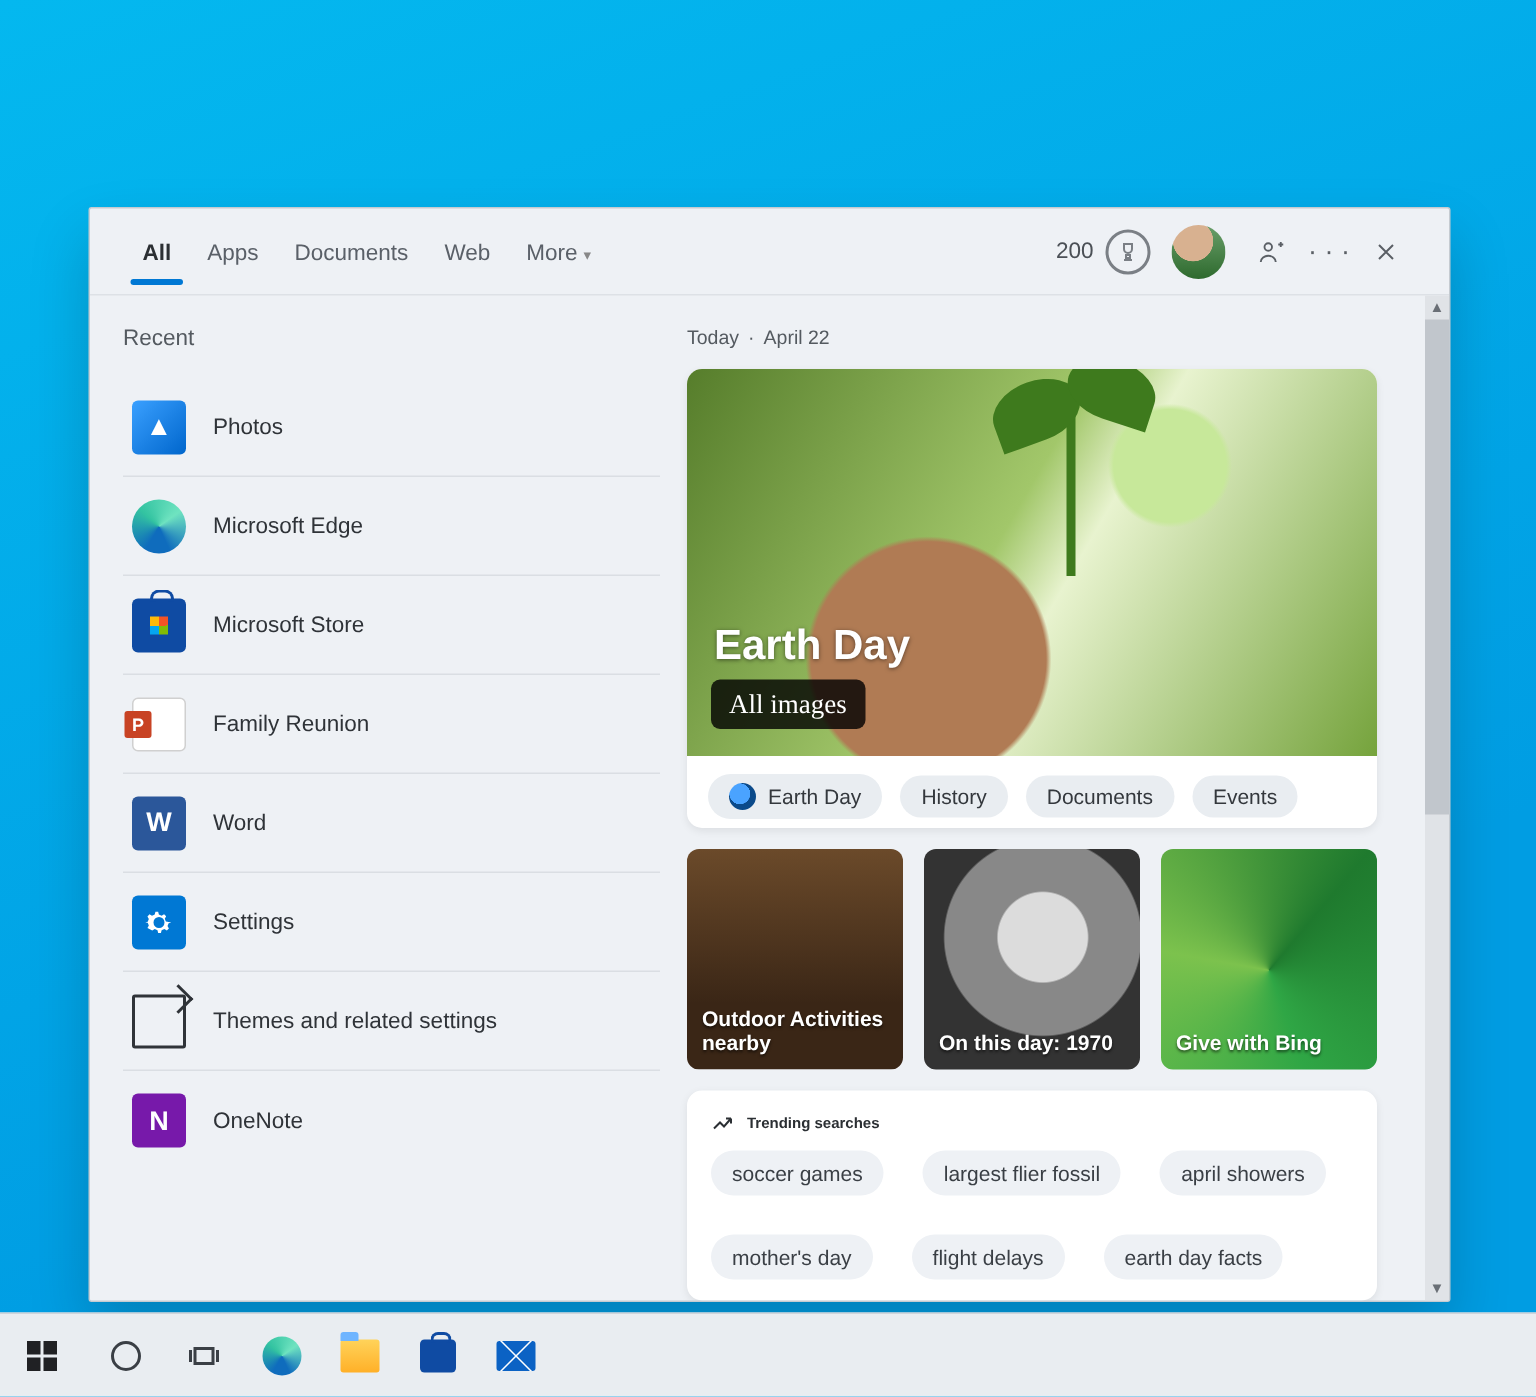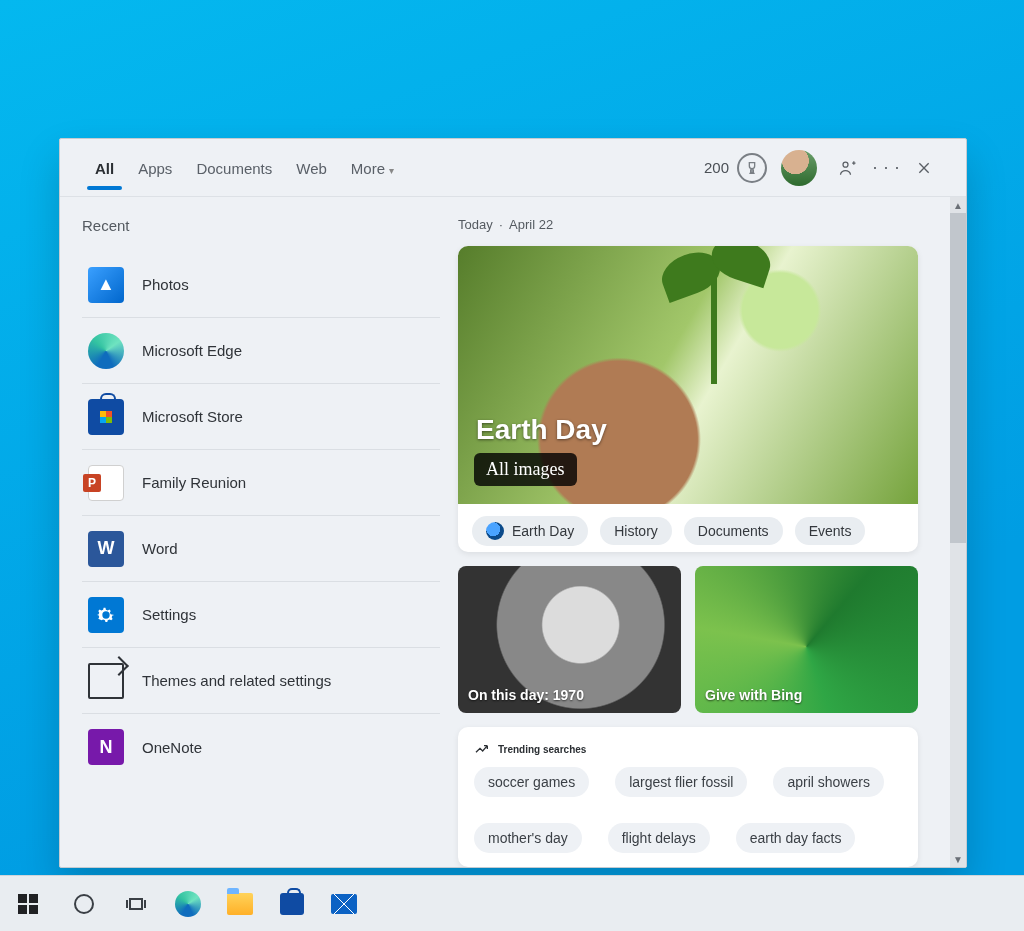--- a/index.html
+++ b/index.html
@@ -197,20 +197,23 @@
               <span class="globe"></span>
               <span>Earth Day</span>
             </div>
           <div class="htab">History</div>
           <div class="htab">Documents</div>
           <div class="htab">Events</div>
         </div>
       </div>
 
       <div class="cards">
+        <div class="card c1">
+            <span>Outdoor Activities nearby</span>
+          </div>
         <div class="card c2">
             <span>On this day: 1970</span>
           </div>
         <div class="card c3">
             <span>Give with Bing</span>
           </div>
       </div>
 
       <div class="trend">
         <h4>

